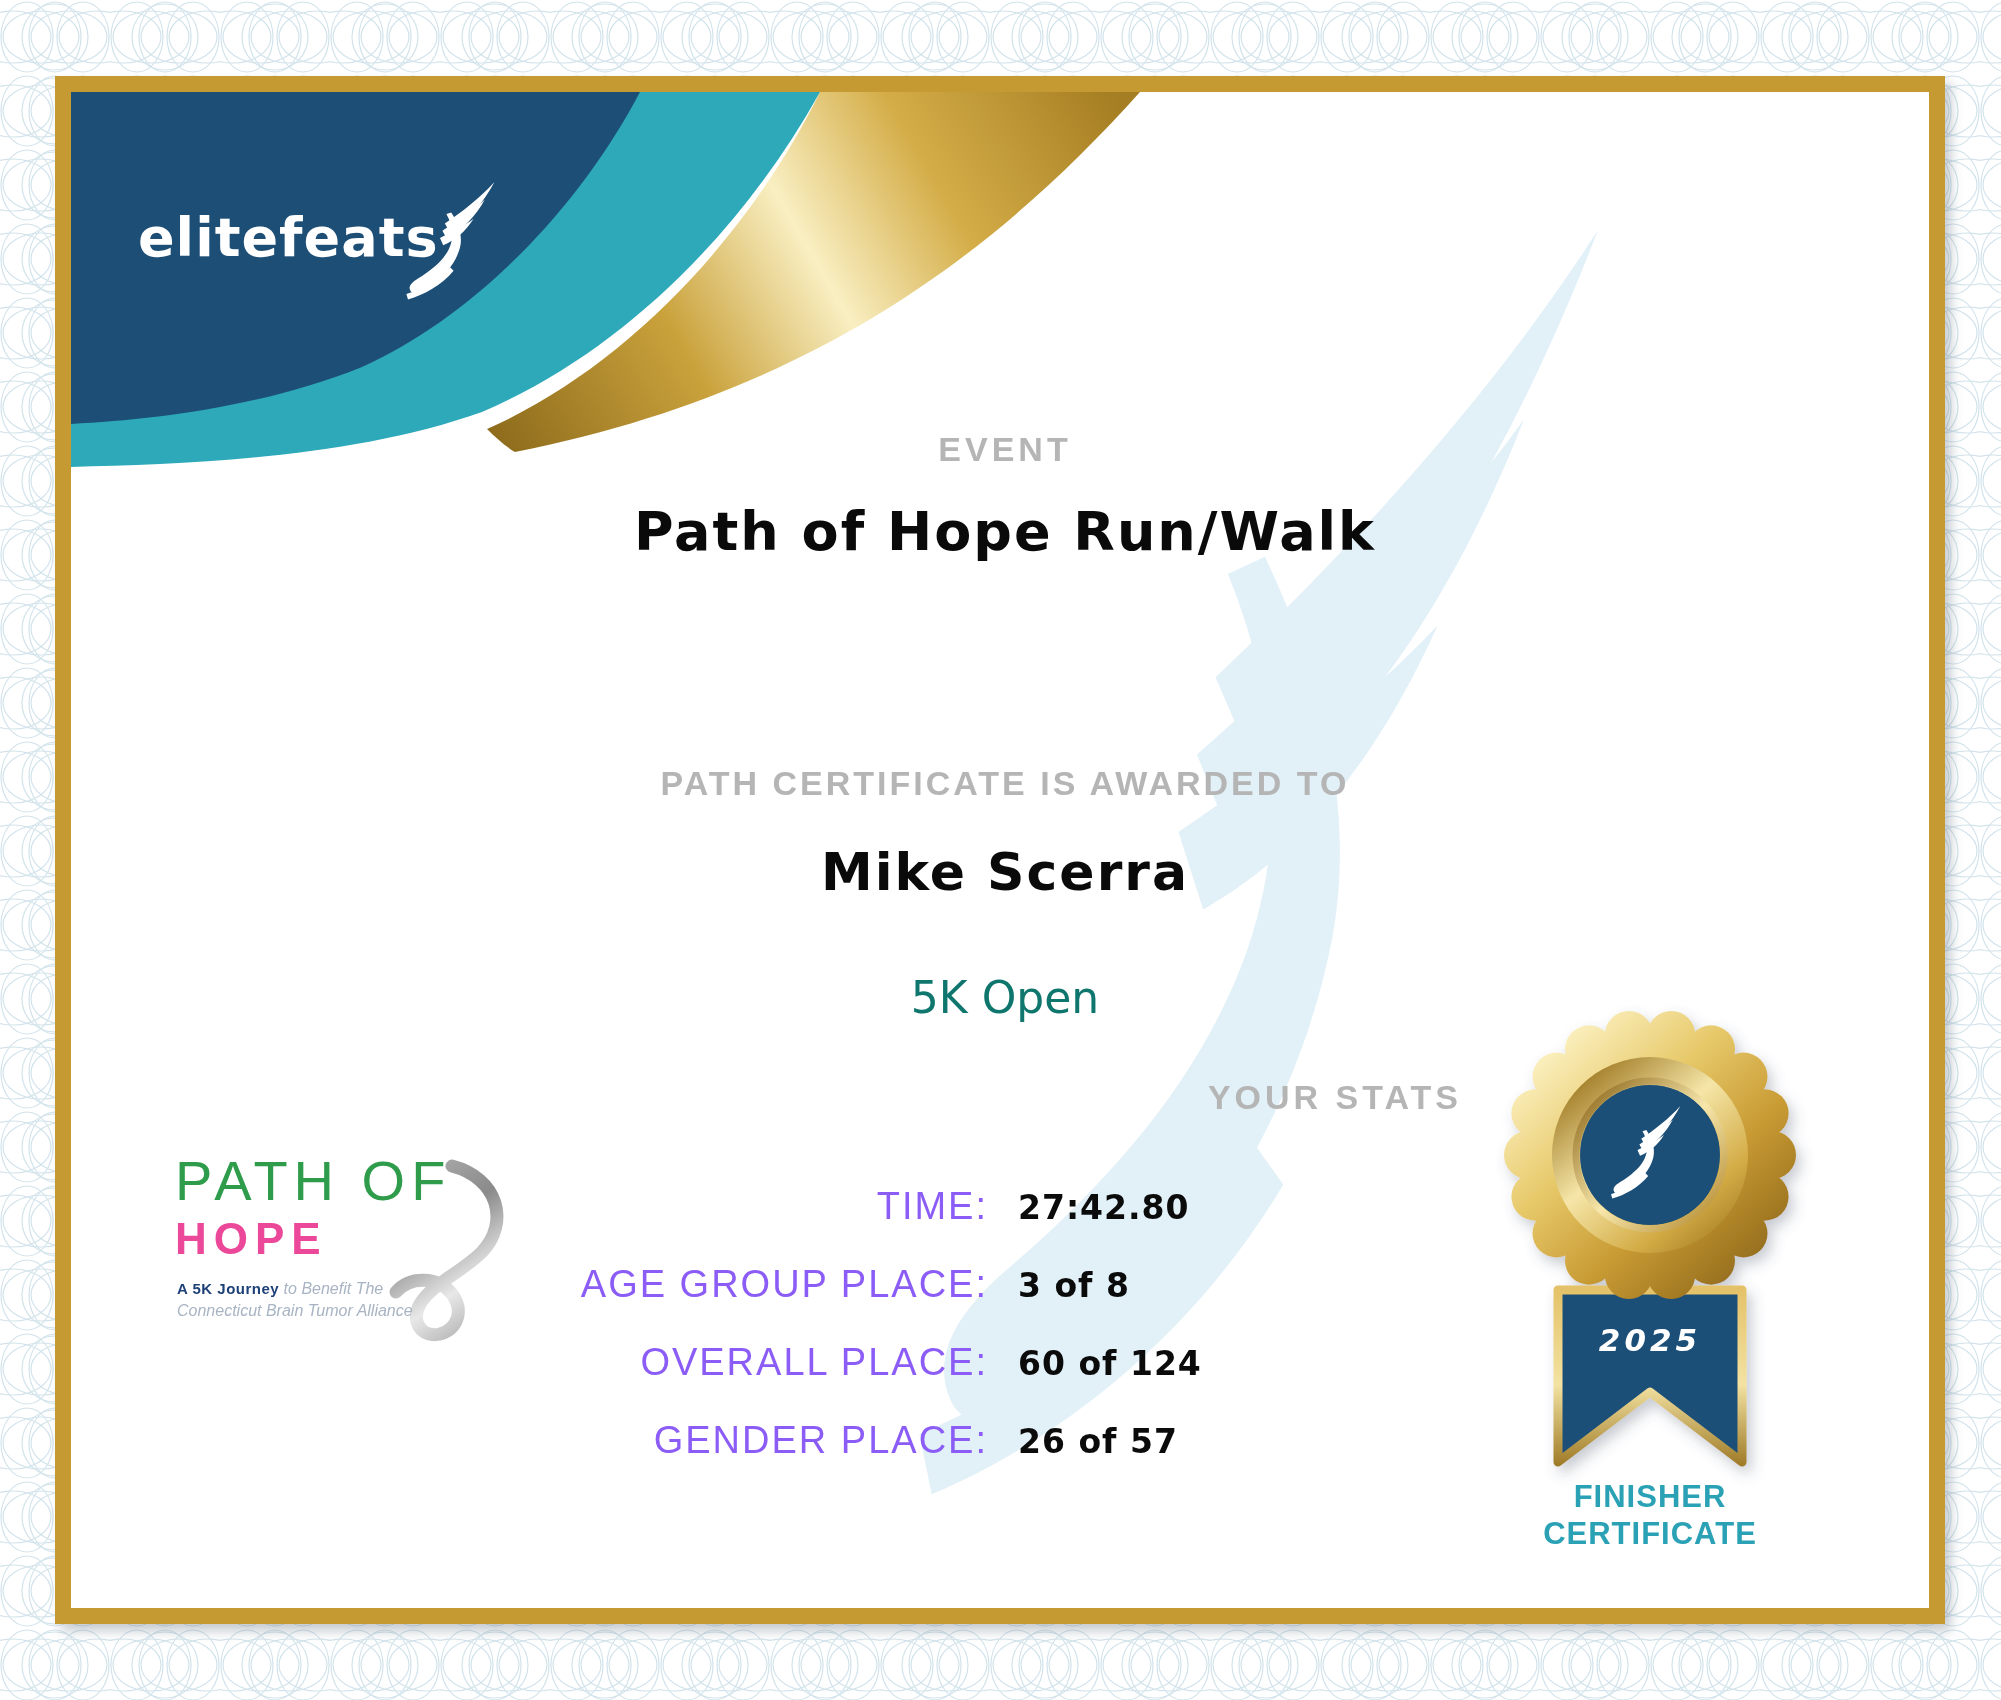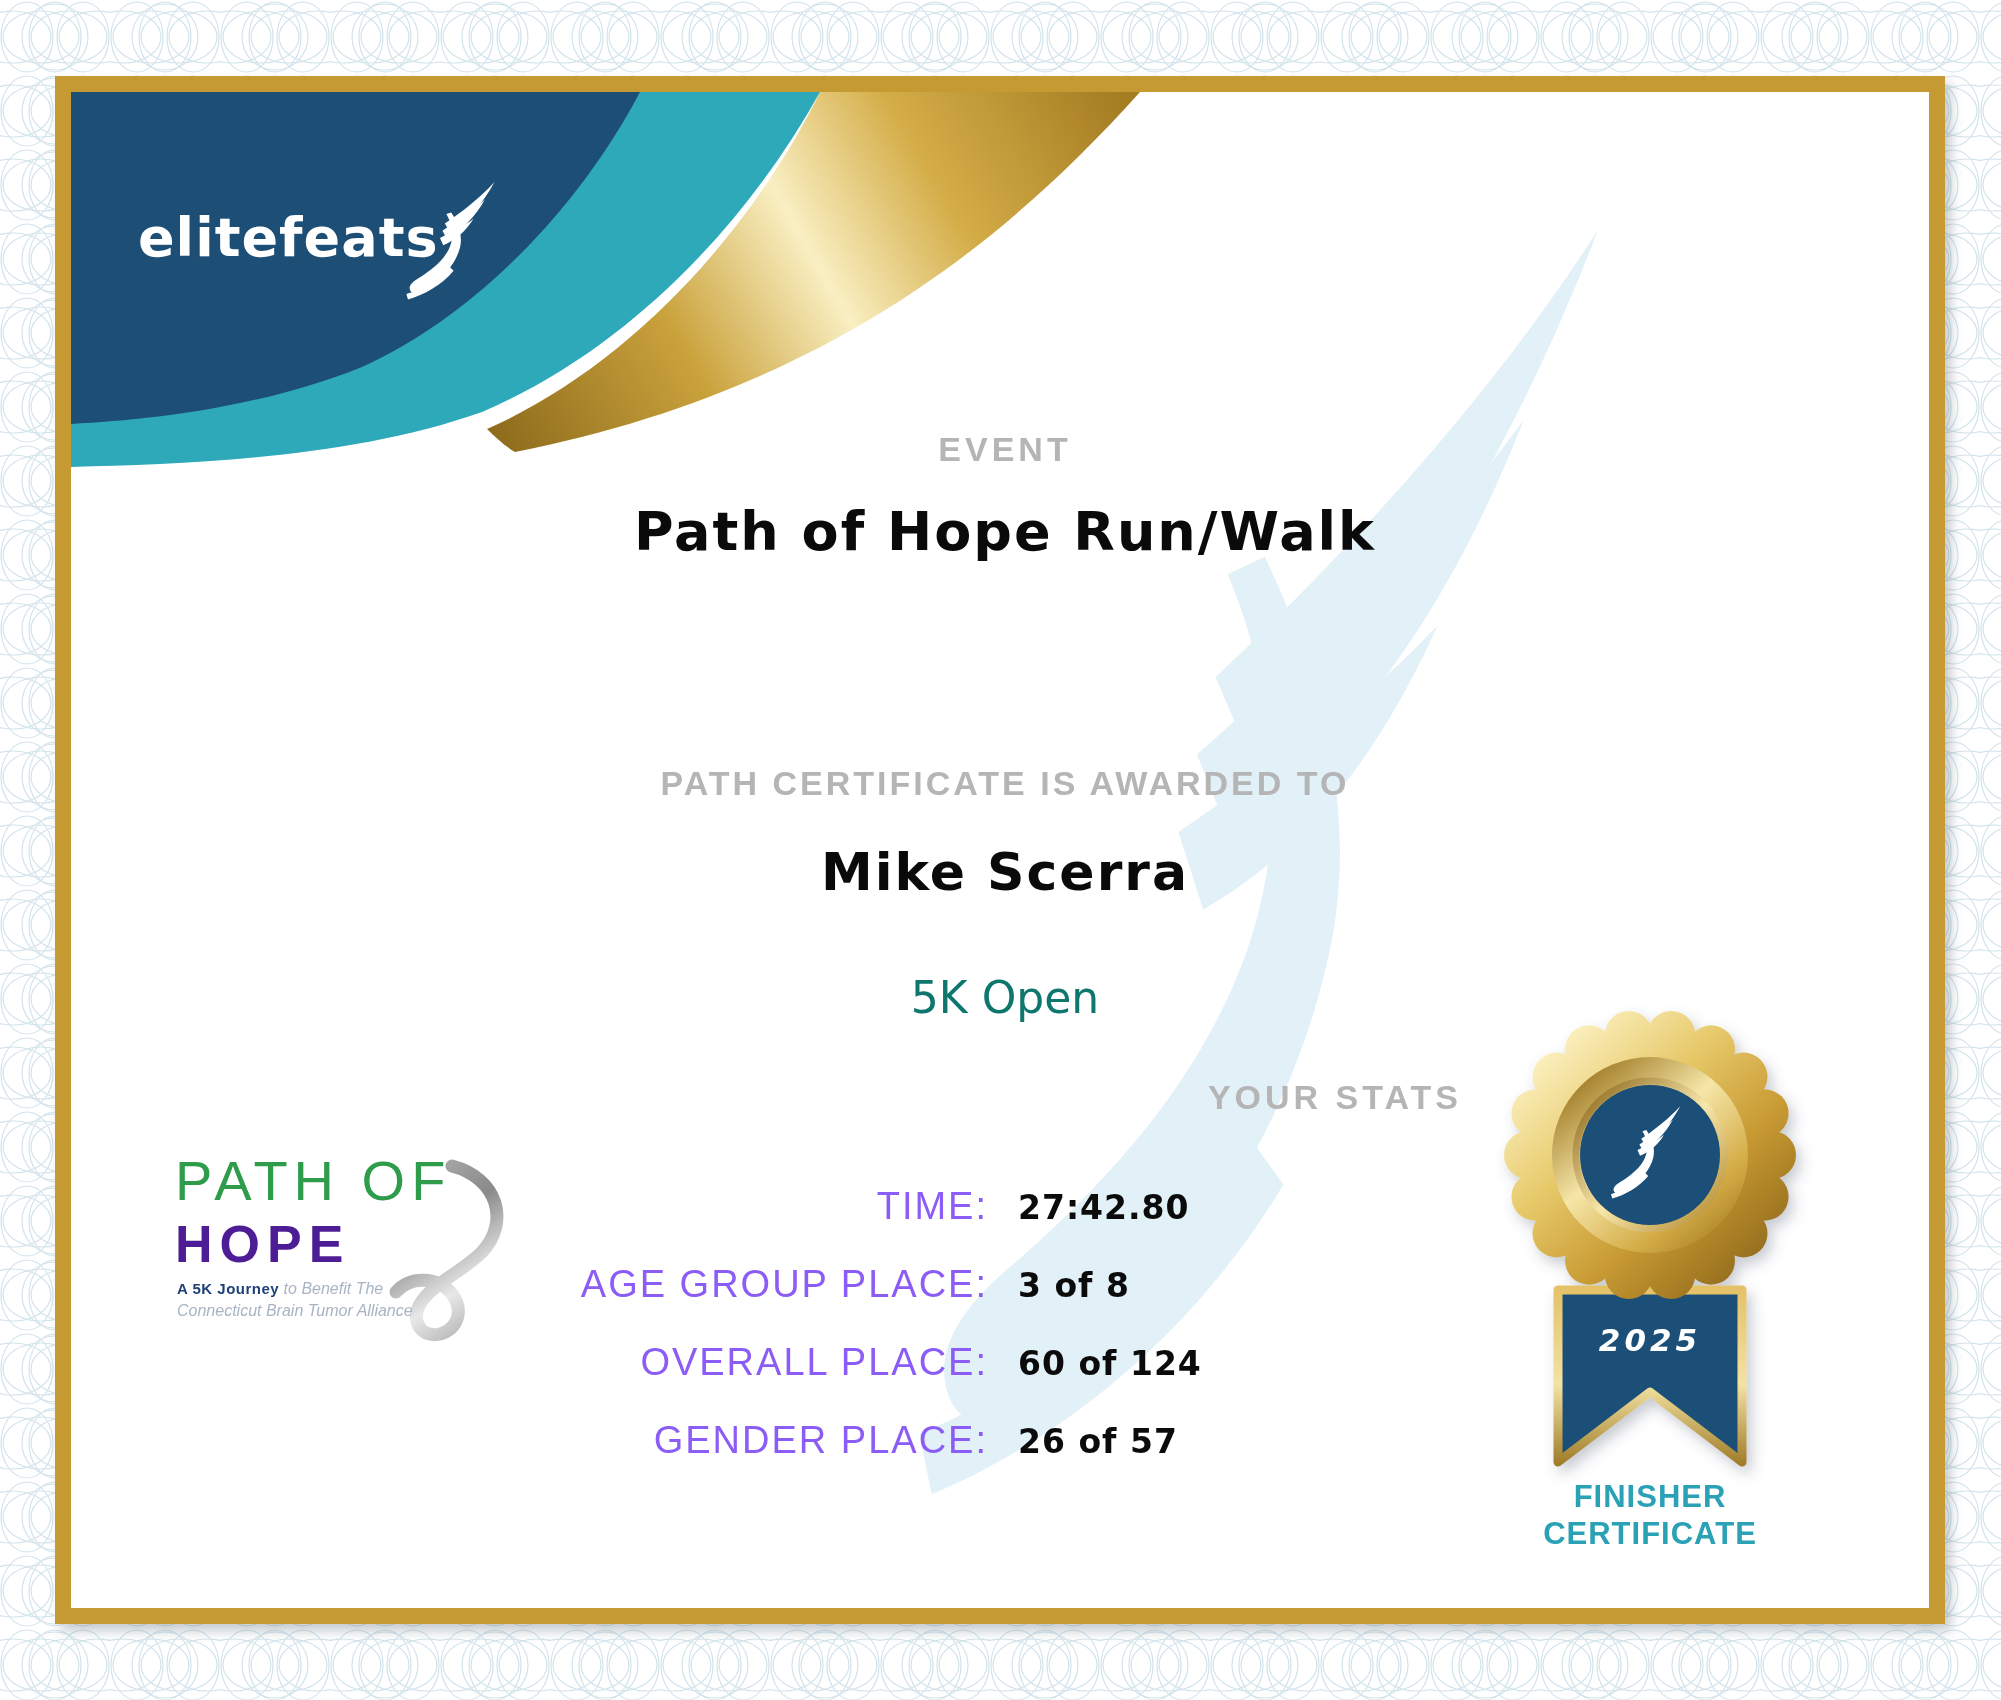--- a/index.html
+++ b/index.html
@@ -44,21 +44,21 @@
     margin-left:30px; color:#0b0b0b; font-weight:bold; font-size:33px;
     letter-spacing:1px; font-family:"DejaVu Sans", sans-serif;
   }
   .row-0 { top:1185px; } .row-1 { top:1263px; } .row-2 { top:1341px; } .row-3 { top:1419px; }
 
   .charity-line1 {
     left:175px; top:1148px; color:#2f9c4b; font-size:56px;
     letter-spacing:6px; font-weight:400;
   }
   .charity-line2 {
-    left:175px; top:1214px; color:#4c1d95; font-size:52px;
+    left:175px; top:1214px; color:#ec4899; font-size:44px;
     letter-spacing:7px; font-weight:bold;
   }
   .charity-tagline1 { left:177px; top:1280px; font-size:16px; color:#a8b4c4; font-style:italic; }
   .charity-tagline1 b { color:#1d4077; font-style:normal; font-size:15px; letter-spacing:0.5px; }
   .charity-tagline2 { left:177px; top:1302px; font-size:16px; color:#a8b4c4; font-style:italic; }
 
   .badge-year {
     left:1550px; top:1322px; width:200px; text-align:center;
     color:#ffffff; font-size:31px; font-weight:bold; letter-spacing:4px;
     font-family:"DejaVu Sans", sans-serif;

